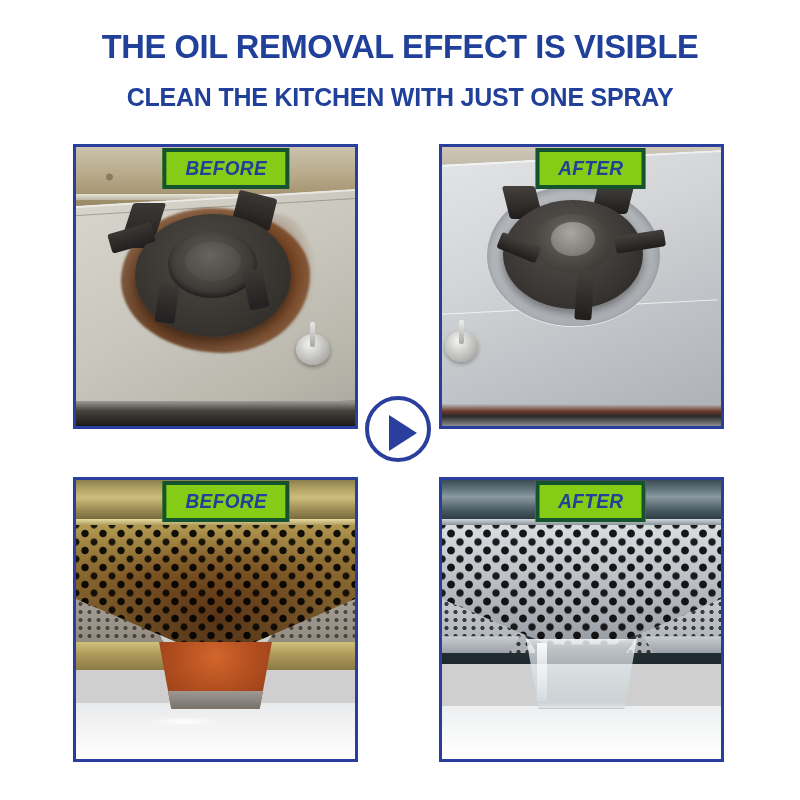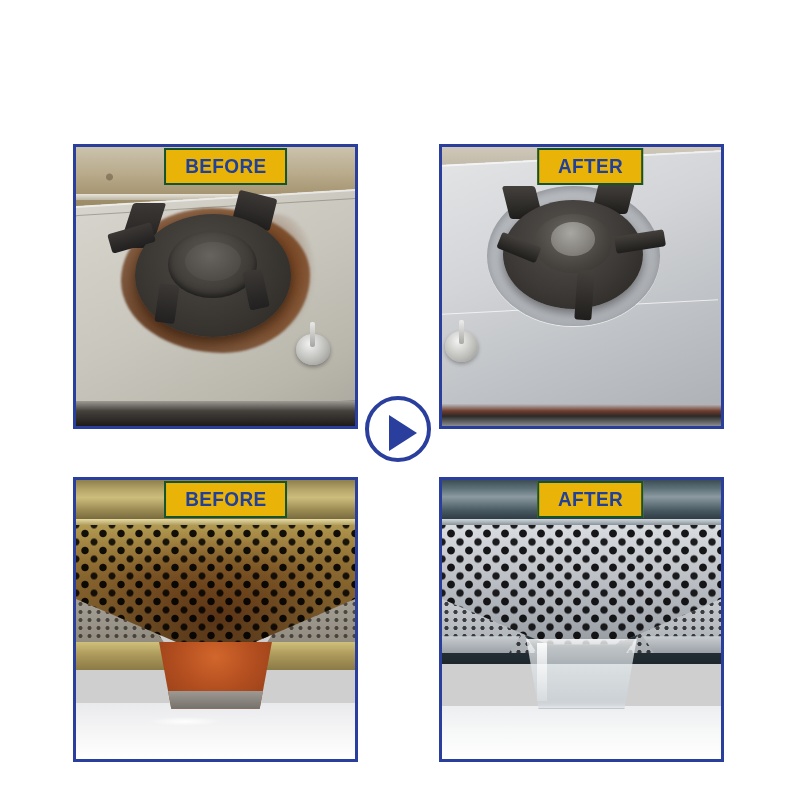--- a/index.html
+++ b/index.html
@@ -65,24 +65,25 @@
     inset:0;
     overflow:hidden;
   }
 
   
   .chip {
     position:absolute;
     top:1px;
     left:50%;
     transform:translateX(-42%);
-    background:#eab308;
-    border:2px solid #14532d;
+    background:#84cc16;
+    border:4px solid #14532d;
     padding:5px 17px 6px;
     z-index:6;
+    font-style:italic;
   }
   .chip span {
     display:block;
     font-size:20px;
     font-weight:bold;
     color:#20409A;
     letter-spacing:0.4px;
     line-height:22px;
     white-space:nowrap;
     transform:scaleX(0.95);
@@ -366,20 +367,24 @@
   .p4-counter {
     position:absolute; left:0; bottom:0; width:100%; height:19%;
     background:linear-gradient(180deg,#eceef0 0%,#f6f7f7 45%,#ffffff 100%);
   }
 </style>
 </head>
 <body>
 
 <div id="page">
 
+  <div class="heading-block">
+    <div class="title">THE OIL REMOVAL EFFECT IS VISIBLE</div>
+    <div class="subtitle">CLEAN THE KITCHEN WITH JUST ONE SPRAY</div>
+  </div>
 
   <div class="row row-1">
 
     <div class="frame frame-before">
       <div class="photo">
         <div class="p1-wall"></div>
         <div class="p1-top"></div>
         <div class="p1-grime"></div>
         <div class="p1-grime2"></div>
         <div class="p1-prong p1-pr2"></div>

